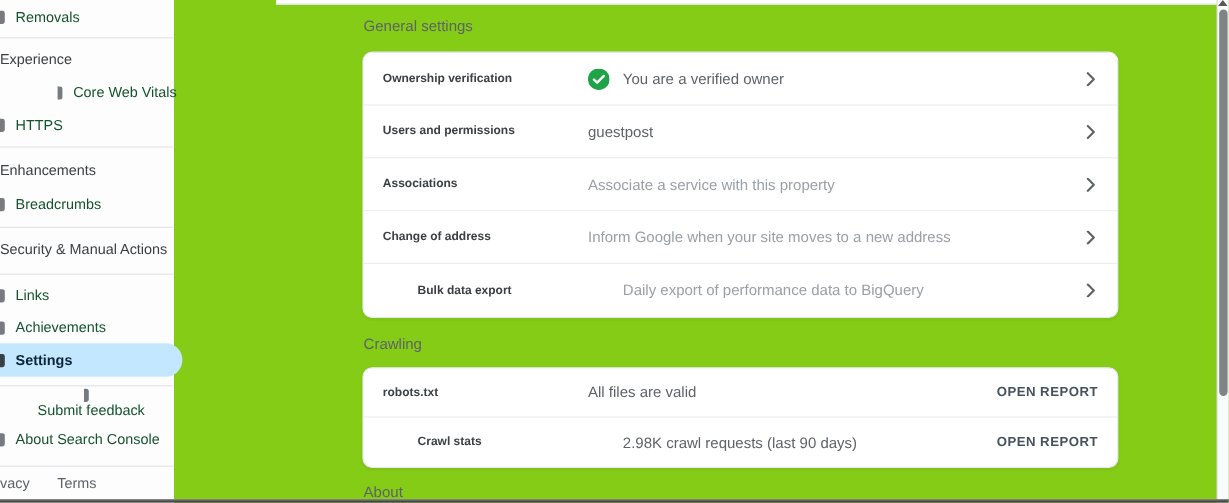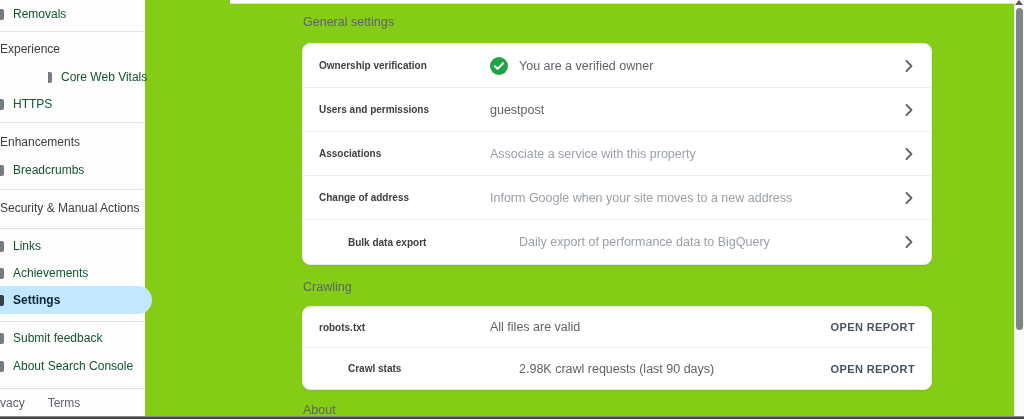--- a/index.html
+++ b/index.html
@@ -138,21 +138,21 @@
   <div class="nav-row" style="top:259px;">
     <span class="icon-frag"></span>
     <span class="nav-label">Achievements</span>
   </div>
   <div class="nav-row selected" style="top:286px;">
     <span class="icon-frag"></span>
     <span class="nav-label">Settings</span>
   </div>
   <div class="sb-divider" style="top:321px;"></div>
 
-  <div class="nav-row" style="top:324px;">
+  <div class="nav-row" style="top:324px;flex-direction:column;">
     <span class="icon-frag"></span>
     <span class="nav-label">Submit feedback</span>
   </div>
   <div class="nav-row" style="top:352px;">
     <span class="icon-frag"></span>
     <span class="nav-label">About Search Console</span>
   </div>
   <div class="sb-divider" style="top:388px;"></div>
 
   <div class="sb-footer">

